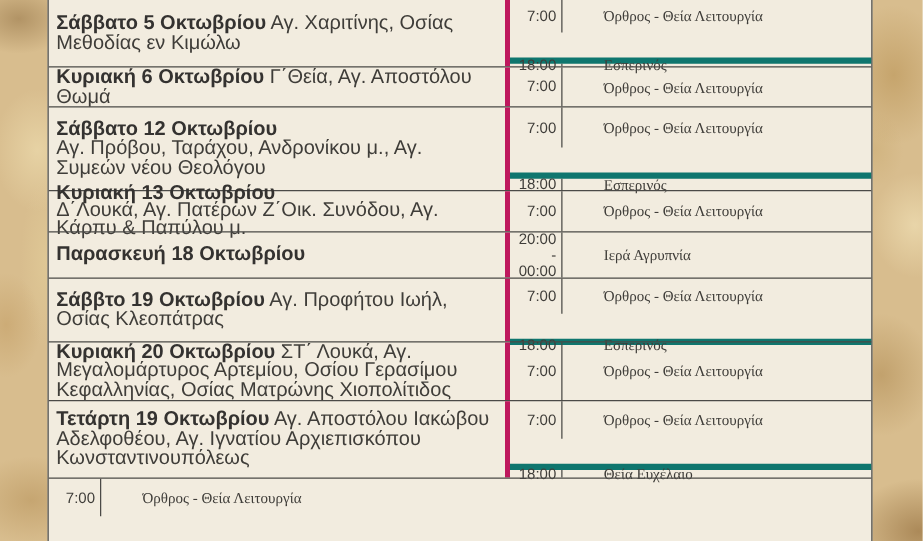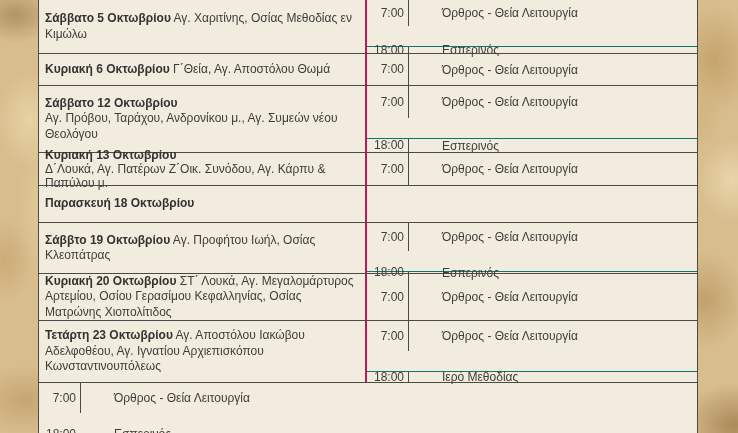--- a/index.html
+++ b/index.html
@@ -23,42 +23,42 @@
     position:absolute;left:38px;top:0;width:660px;height:433px;
     background:#f2ecdf;
     border-left:1px solid #4b4a47;border-right:1px solid #4b4a47;
     box-sizing:border-box;
     display:flex;flex-direction:column;
     color:#3f3d39;
   }
   .row{display:flex;box-sizing:border-box;flex:none;}
   .row + .row{border-top:1px solid #4b4a47;}
   .c1{
-    width:328px;flex:none;box-sizing:border-box;
-    border-right:2px solid #be185d;
+    width:369px;flex:none;box-sizing:border-box;
+    border-right:4px solid #be185d;
     display:flex;flex-direction:column;justify-content:center;
     padding:3px 8px 3px 6px;
-    font-size:12px;line-height:15.5px;
+    font-size:16px;line-height:15.5px;
   }
   .date{font-weight:bold;color:#343230;}
   .stacked .date{display:block;}
   .c23{flex:1;display:flex;flex-direction:column;min-width:0;}
   .sub{display:flex;box-sizing:border-box;flex:1;min-height:0;gap:25px;}
   .sub.fixed{flex:none;}
-  .sub + .sub{border-top:1px solid #0f766e;margin-top:20px;}
+  .sub + .sub{border-top:5px solid #0f766e;margin-top:20px;}
   .time{
     width:42px;flex:none;box-sizing:border-box;
     border-right:1px solid #4b4a47;
     display:flex;align-items:center;justify-content:flex-end;
     padding-right:4px;font-size:12px;line-height:13px;
     text-align:right;white-space:pre-line;
   }
   .svc{
     flex:1;display:flex;align-items:center;
-    padding-left:8px;font-size:12px;line-height:14px;
+    padding-left:8px;font-size:12px;line-height:14px;font-family:Liberation Serif, serif;
   }
 </style>
 </head>
 <body>
 
 <div class="schedule-table">
 
   <div class="row" style="height:53px">
     <div class="c1">
       <div><b class="date">Σάββατο 5 Οκτωβρίου</b> <span>Αγ. Χαριτίνης, Οσίας Μεθοδίας εν Κιμώλω</span></div>
@@ -112,20 +112,27 @@
         <div class="time">7:00</div>
         <div class="svc">Όρθρος - Θεία Λειτουργία</div>
       </div>
     </div>
   </div>
 
   <div class="row" style="height:37px">
     <div class="c1">
       <div><b class="date">Παρασκευή  18 Οκτωβρίου</b> <span></span></div>
     </div>
+    <div class="c23">
+      <div class="sub">
+        <div class="time">20:00 -
+00:00</div>
+        <div class="svc">Ιερά Αγρυπνία</div>
+      </div>
+    </div>
   </div>
 
   <div class="row" style="height:51px">
     <div class="c1">
       <div><b class="date">Σάββτο 19 Οκτωβρίου</b> <span>Αγ. Προφήτου Ιωήλ, Οσίας Κλεοπάτρας</span></div>
     </div>
     <div class="c23">
       <div class="sub fixed" style="height:28px">
         <div class="time">7:00</div>
         <div class="svc">Όρθρος - Θεία Λειτουργία</div>
@@ -144,30 +151,30 @@
     <div class="c23">
       <div class="sub">
         <div class="time">7:00</div>
         <div class="svc">Όρθρος - Θεία Λειτουργία</div>
       </div>
     </div>
   </div>
 
   <div class="row" style="height:62px">
     <div class="c1">
-      <div><b class="date">Τετάρτη 23 Οκτωβρίου</b> <span>Αγ. Αποστόλου Ιακώβου Αδελφοθέου, Αγ. Ιγνατίου Αρχιεπισκόπου Κωνσταντινουπόλεως</span></div>
+      <div><b class="date">Τετάρτη 19 Οκτωβρίου</b> <span>Αγ. Αποστόλου Ιακώβου Αδελφοθέου, Αγ. Ιγνατίου Αρχιεπισκόπου Κωνσταντινουπόλεως</span></div>
     </div>
     <div class="c23">
       <div class="sub fixed" style="height:30px">
         <div class="time">7:00</div>
         <div class="svc">Όρθρος - Θεία Λειτουργία</div>
       </div>
       <div class="sub">
         <div class="time">18:00</div>
-        <div class="svc">Ιερό Μεθοδίας</div>
+        <div class="svc">Θεία Ευχέλαιο</div>
       </div>
     </div>
   </div>
 
   <div class="row" style="height:51px">
     <div class="c23">
       <div class="sub fixed" style="height:30px">
         <div class="time">7:00</div>
         <div class="svc">Όρθρος - Θεία Λειτουργία</div>
       </div>

